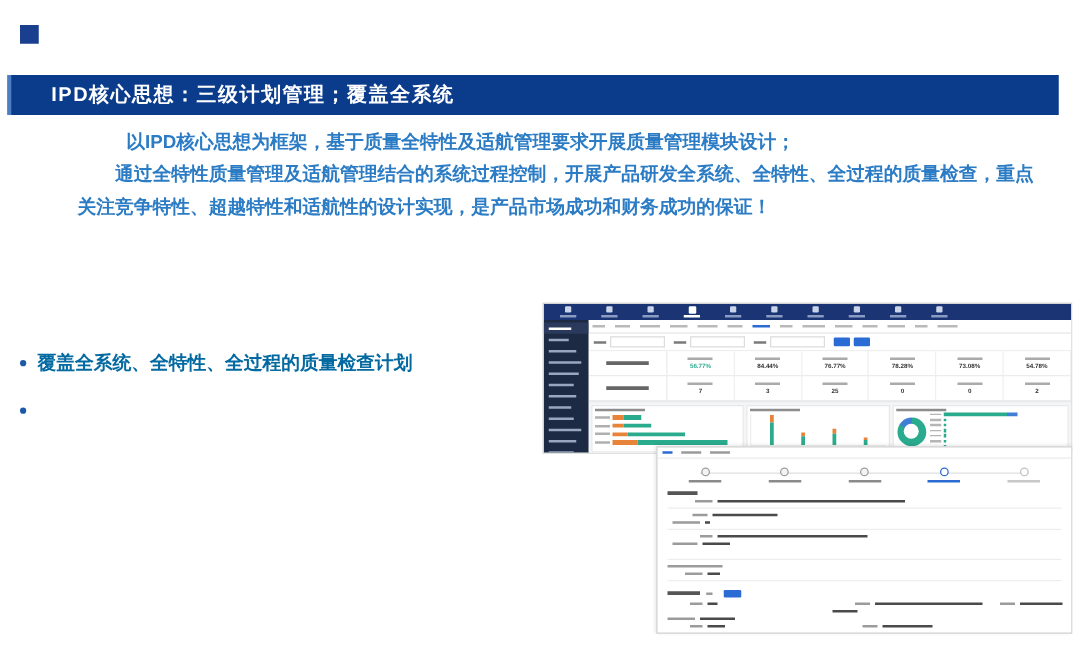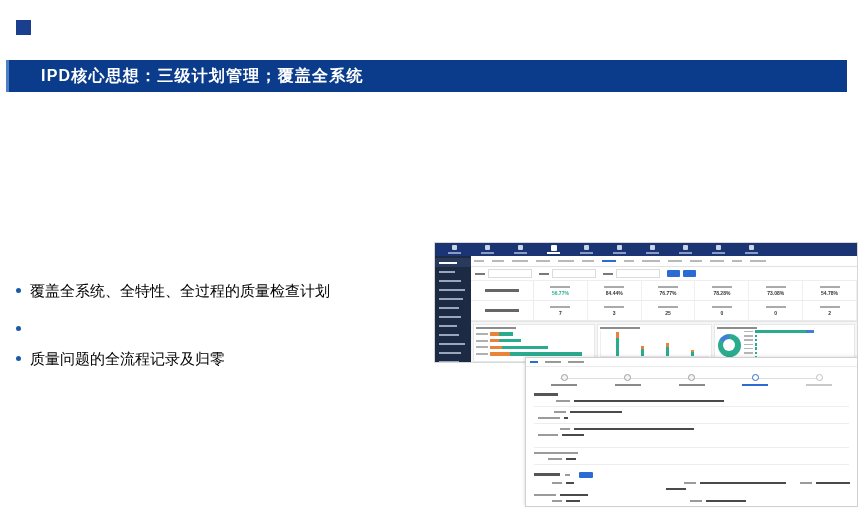--- a/index.html
+++ b/index.html
@@ -47,21 +47,21 @@
     position:absolute;left:10px;top:280px;width:420px;
   }
   .bullet-row{
     display:flex;align-items:flex-start;margin-bottom:17px;
   }
   .bullet-dot{
     width:5px;height:5px;border-radius:50%;background:#1c5aa8;
     margin:8px 9px 0 6px;flex:0 0 auto;
   }
   .bullet-label{
-    font-size:15px;color:#000000;line-height:21px;white-space:nowrap;
+    font-size:15px;color:#0369a1;line-height:21px;white-space:nowrap;font-weight:bold;
   }
   
   #dashboard-shot{
     position:absolute;left:434px;top:242px;width:424px;height:121px;
     background:#ffffff;border:1px solid #d7d7d7;box-sizing:border-box;
     overflow:hidden;
   }
   #dash-topnav{
     height:13px;background:#1b3474;display:flex;align-items:center;
     padding-left:3px;box-sizing:border-box;
@@ -197,33 +197,31 @@
 
 <div id="slide-title">
   <div id="title-marker"></div>
 </div>
 
 <div id="banner">
   <div id="banner-text">IPD核心思想：三级计划管理；覆盖全系统</div>
 </div>
 
 <div id="paragraphs">
+  <p class="para p1">以IPD核心思想为框架，基于质量全特性及适航管理要求开展质量管理模块设计；</p>
+  <p class="para p2">通过全特性质量管理及适航管理结合的系统过程控制，开展产品研发全系统、全特性、全过程的质量检查，重点关注竞争特性、超越特性和适航性的设计实现，是产品市场成功和财务成功的保证！</p>
 </div>
 
 <div id="bullets">
   <div class="bullet-row">
     <span class="bullet-dot"></span>
     <span class="bullet-label">覆盖全系统、全特性、全过程的质量检查计划</span>
   </div>
   <div class="bullet-row">
     <span class="bullet-dot"></span>
-  </div>
-  <div class="bullet-row">
-    <span class="bullet-dot"></span>
-    <span class="bullet-label">质量问题的全流程记录及归零</span>
   </div>
 </div>
 
 <div id="dashboard-shot">
 
   <div id="dash-topnav">
       <div class="topnav-item">
         <span class="tn-ico"></span>
         <span class="tn-lbl"></span>
       </div>

